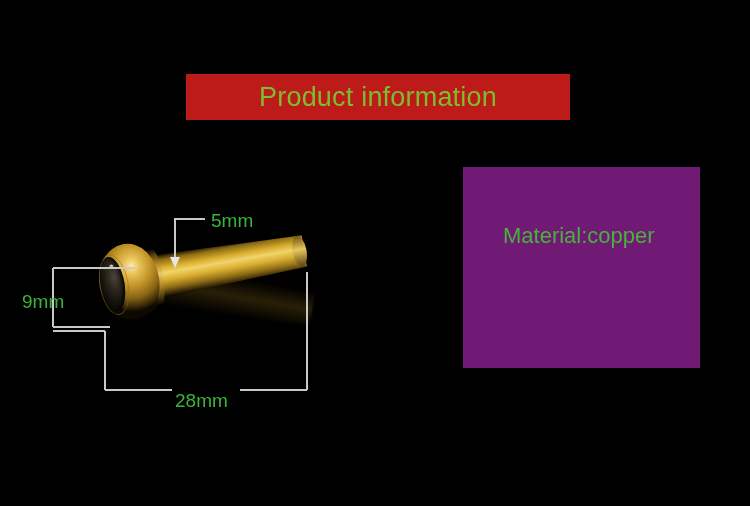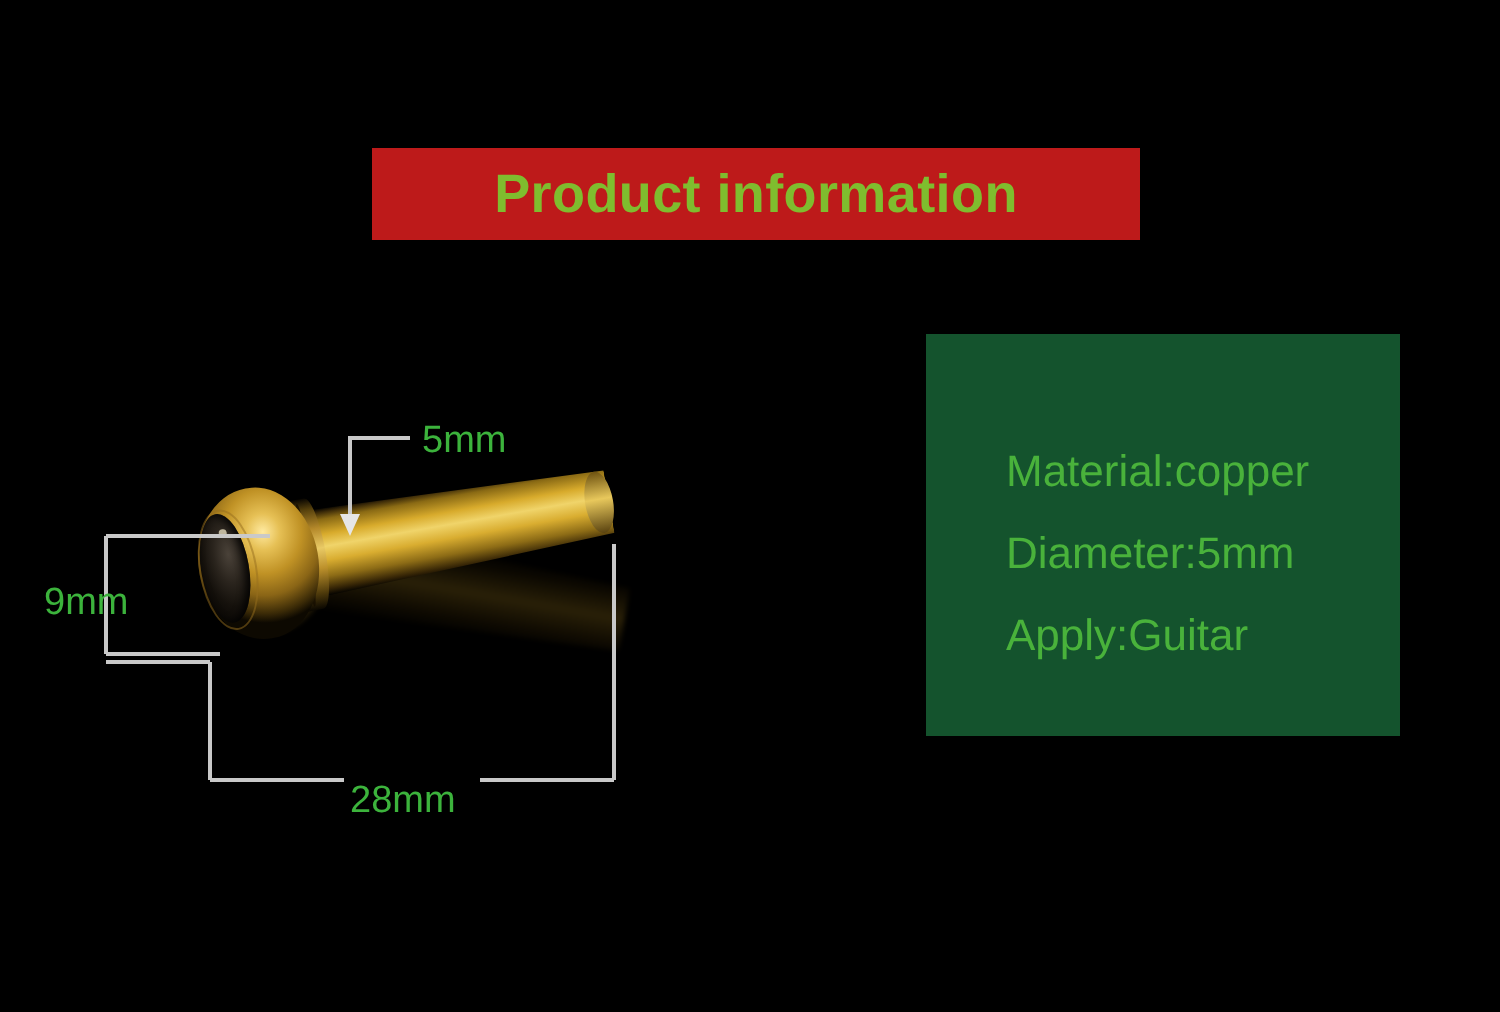--- a/index.html
+++ b/index.html
@@ -26,34 +26,34 @@
     width: 384px;
     height: 46px;
     background: #bd1a1a;
     display: flex;
     align-items: center;
     justify-content: center;
   }
   #title-text {
     color: #7fbd2e;
     font-size: 27px;
-    font-weight: bold;
+    font-weight: normal;
     letter-spacing: 0.2px;
     line-height: 1;
     white-space: nowrap;
   }
 
   
   #spec-panel {
     position: absolute;
     left: 463px;
     top: 167px;
     width: 237px;
     height: 201px;
-    background: #14532d;
+    background: #701a75;
   }
   .spec-line {
     position: absolute;
     left: 40px;
     color: #49b23b;
     font-size: 22px;
     line-height: 1;
     white-space: nowrap;
   }
   #spec-line-0 { top: 58px; }
@@ -287,17 +287,15 @@
 
     <polygon points="175,268 170,257 180,257" fill="#e6e6e6"></polygon>
   </svg>
 
   <span class="dim-label" id="label-5mm">5mm</span>
   <span class="dim-label" id="label-9mm">9mm</span>
   <span class="dim-label" id="label-28mm">28mm</span>
 
   <div id="spec-panel">
     <span class="spec-line" id="spec-line-0">Material:copper</span>
-    <span class="spec-line" id="spec-line-1">Diameter:5mm</span>
-    <span class="spec-line" id="spec-line-2">Apply:Guitar</span>
   </div>
 
 </div>
 
 </body></html>

